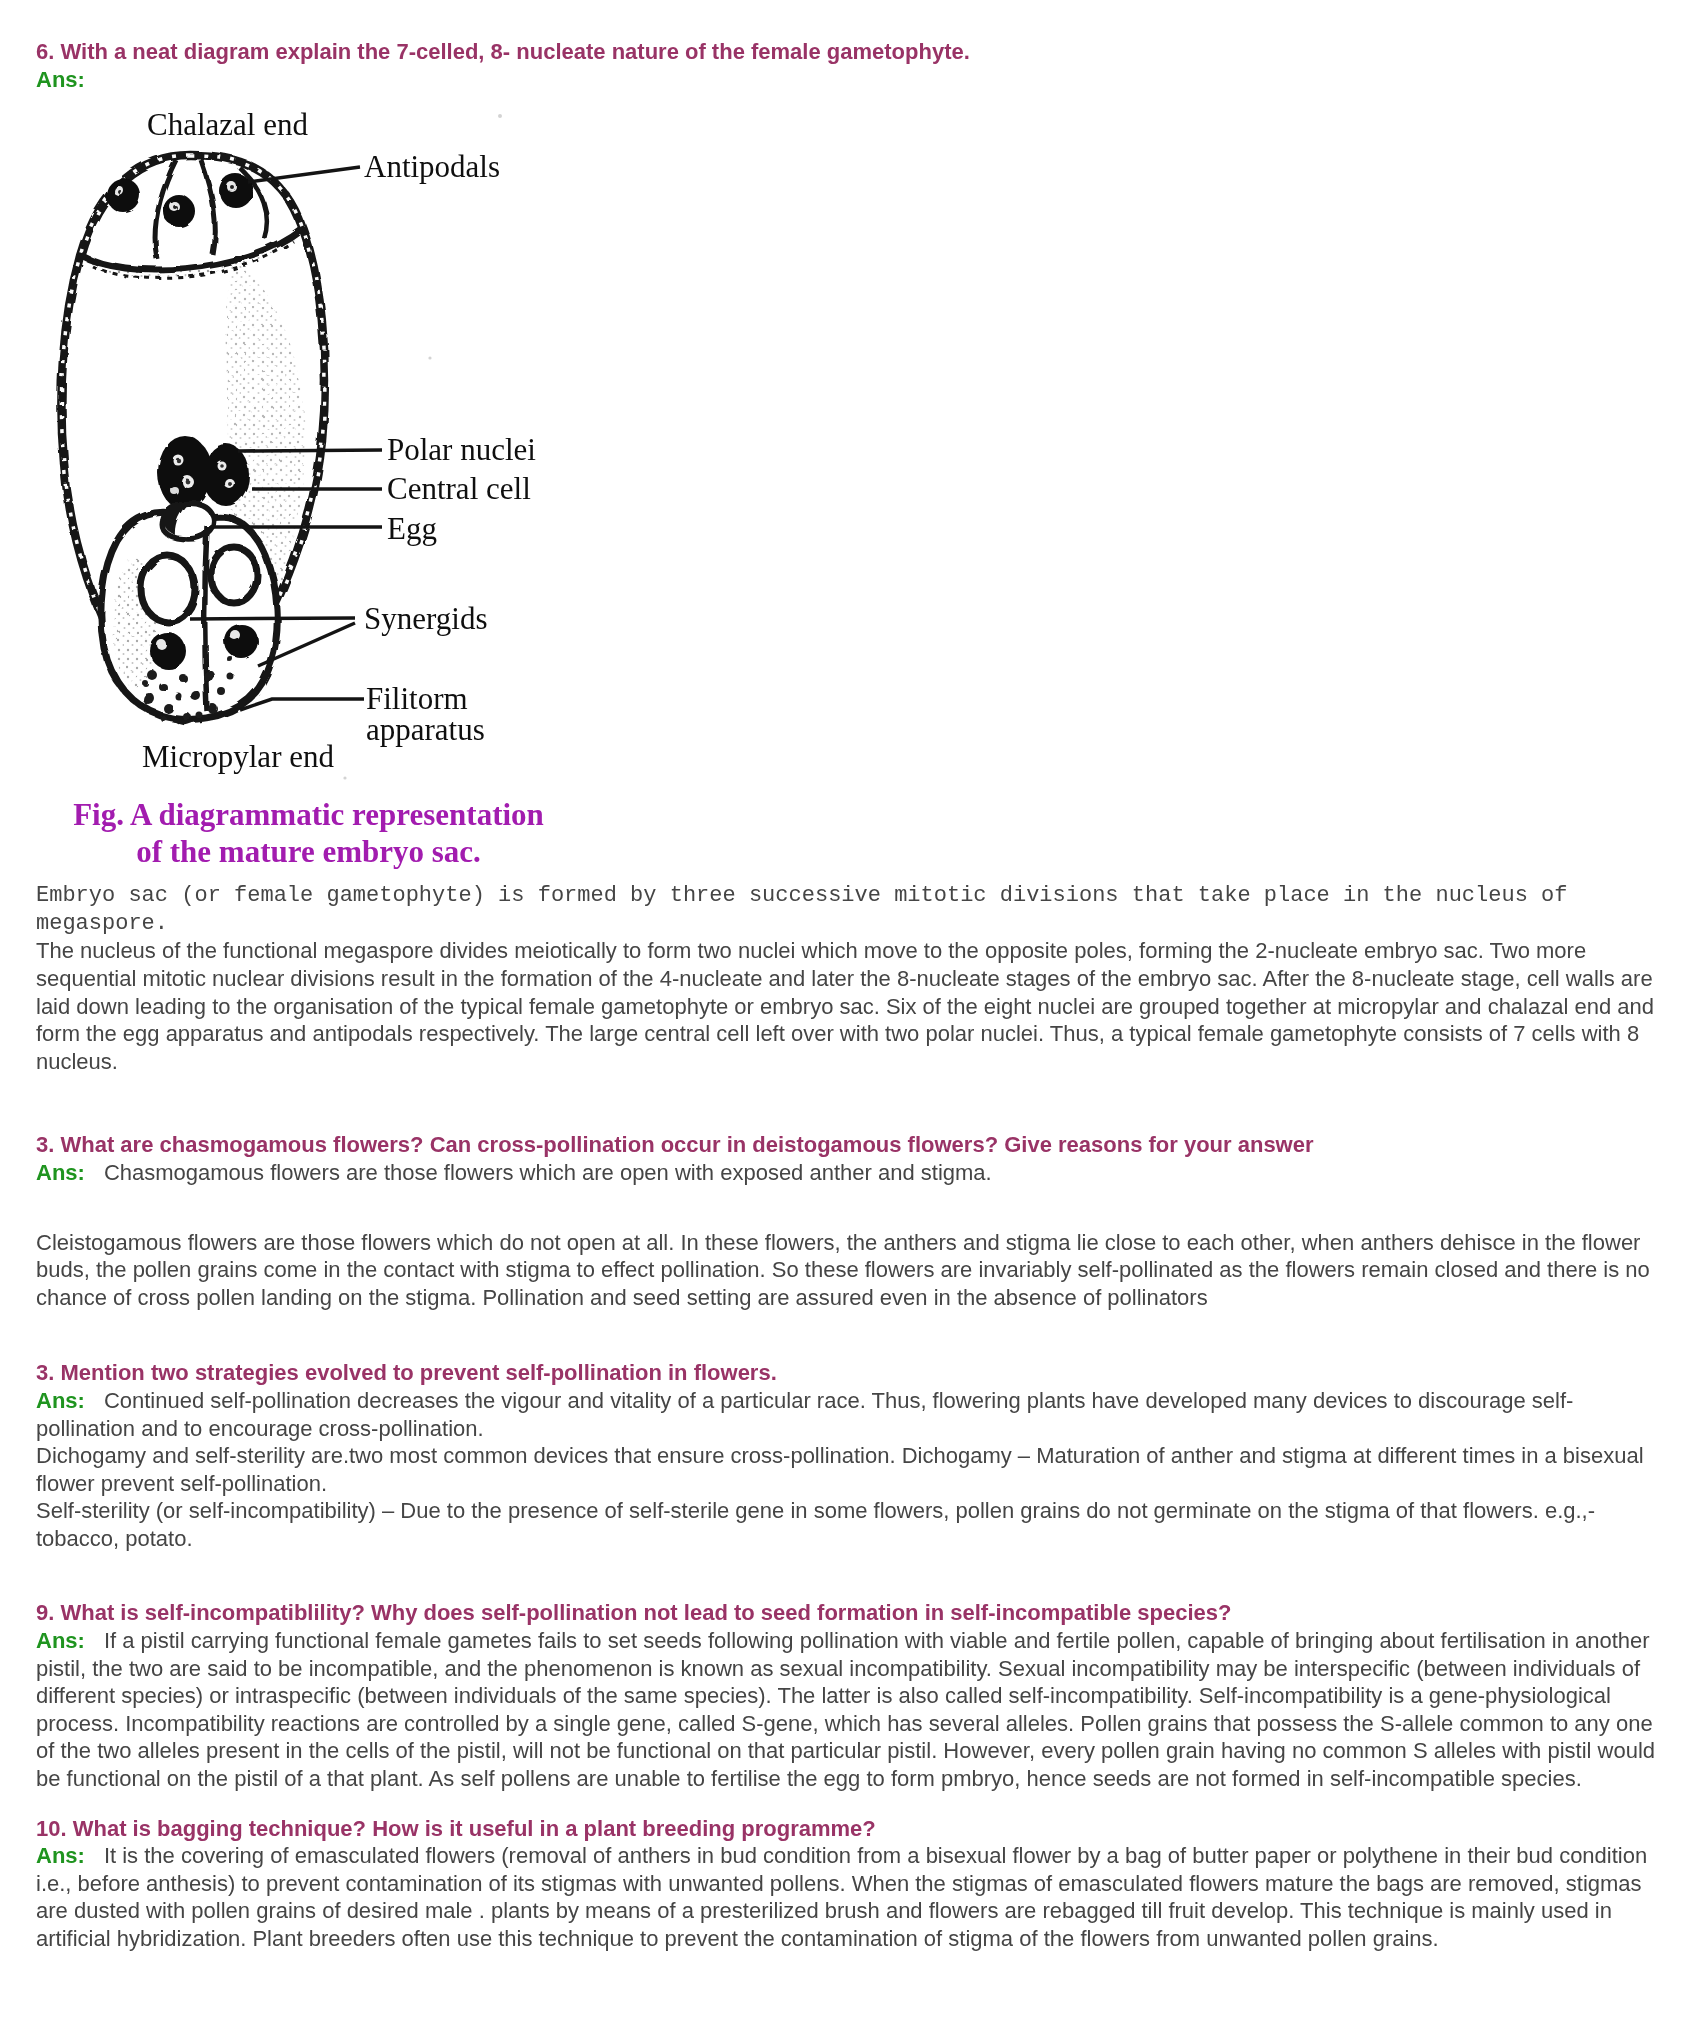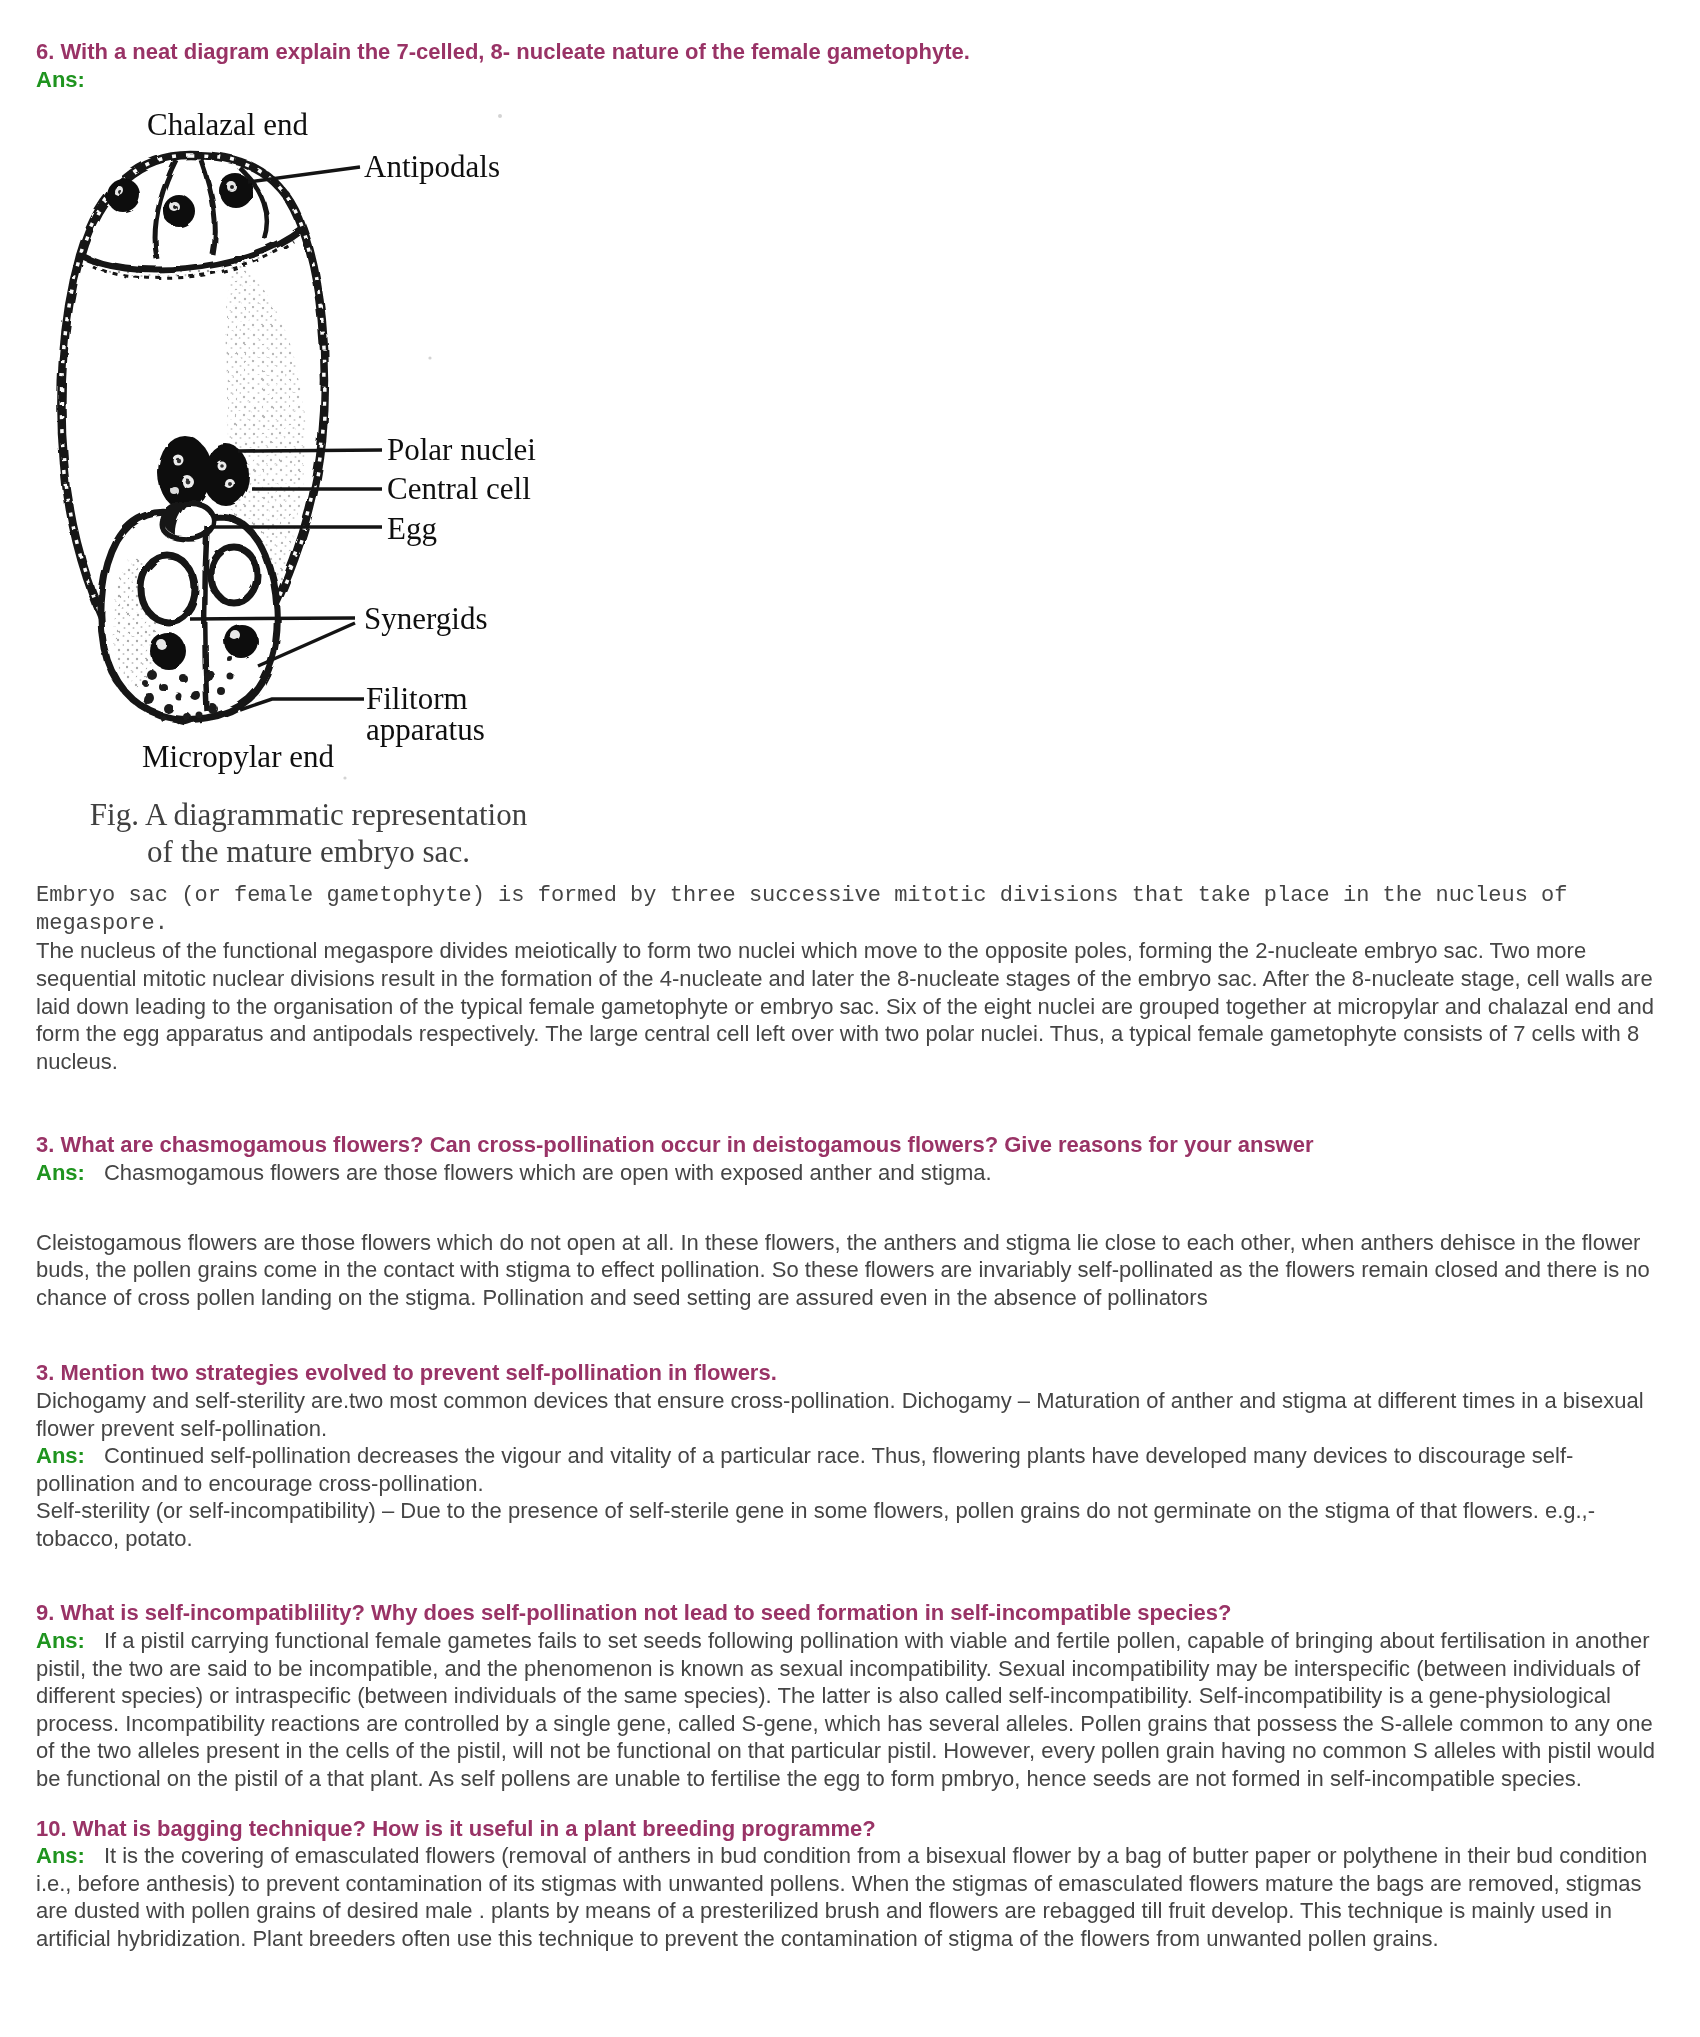--- a/index.html
+++ b/index.html
@@ -45,24 +45,24 @@
   }
   .fig-label {
     font-family: "Liberation Serif", serif;
     font-size: 31px;
     fill: #0f0f0f;
   }
   .caption {
     width: 545px;
     text-align: center;
     font-family: "Liberation Serif", serif;
-    font-weight: normal;
+    font-weight: bold;
     font-size: 31px;
     line-height: 37px;
-    color: #404040;
+    color: #a21caf;
   }
 </style>
 </head>
 <body>
 
 <div class="content">
 
   <p class="question">6. With a neat diagram explain the 7-celled, 8- nucleate nature of the female gametophyte.</p>
   <p><span class="answord">Ans:</span></p>
 
@@ -192,22 +192,22 @@
   </div>
 
   <p class="mt12">Embryo sac (or female gametophyte) is formed by three successive mitotic divisions that take place in the nucleus of megaspore.</p>
   <p>The nucleus of the functional megaspore divides meiotically to form two nuclei which move to the opposite poles, forming the 2-nucleate embryo sac. Two more sequential mitotic nuclear divisions result in the formation of the 4-nucleate and later the 8-nucleate stages of the embryo sac. After the 8-nucleate stage, cell walls are laid down leading to the organisation of the typical female gametophyte or embryo sac. Six of the eight nuclei are grouped together at micropylar and chalazal end and form the egg apparatus and antipodals respectively. The large central cell left over with two polar nuclei. Thus, a typical female gametophyte consists of 7 cells with 8 nucleus.</p>
 
   <p class="question mt56">3. What are chasmogamous flowers? Can cross-pollination occur in deistogamous flowers? Give reasons for your answer</p>
   <p><span class="answord">Ans:</span><span class="ansline">Chasmogamous flowers are those flowers which are open with exposed anther and stigma.</span></p>
   <p class="mt42">Cleistogamous flowers are those flowers which do not open at all. In these flowers, the anthers and stigma lie close to each other, when anthers dehisce in the flower buds, the pollen grains come in the contact with stigma to effect pollination. So these flowers are invariably self-pollinated as the flowers remain closed and there is no chance of cross pollen landing on the stigma. Pollination and seed setting are assured even in the absence of pollinators</p>
 
   <p class="question mt48">3. Mention two strategies evolved to prevent self-pollination in flowers.</p>
+  <p><span class="answord">Ans:</span><span class="ansline">Continued self-pollination decreases the vigour and vitality of a particular race. Thus, flowering plants have developed many devices to discourage self-pollination and to encourage cross-pollination.</span></p>
   <p>Dichogamy and self-sterility are.two most common devices that ensure cross-pollination. Dichogamy – Maturation of anther and stigma at different times in a bisexual flower prevent self-pollination.</p>
-  <p><span class="answord">Ans:</span><span class="ansline">Continued self-pollination decreases the vigour and vitality of a particular race. Thus, flowering plants have developed many devices to discourage self-pollination and to encourage cross-pollination.</span></p>
   <p>Self-sterility (or self-incompatibility) – Due to the presence of self-sterile gene in some flowers, pollen grains do not germinate on the stigma of that flowers. e.g.,- tobacco, potato.</p>
 
   <p class="question mt47">9. What is self-incompatiblility? Why does self-pollination not lead to seed formation in self-incompatible species?</p>
   <p><span class="answord">Ans:</span><span class="ansline">If a pistil carrying functional female gametes fails to set seeds following pollination with viable and fertile pollen, capable of bringing about fertilisation in another pistil, the two are said to be incompatible, and the phenomenon is known as sexual incompatibility. Sexual incompatibility may be interspecific (between individuals of different species) or intraspecific (between individuals of the same species). The latter is also called self-incompatibility. Self-incompatibility is a gene-physiological process. Incompatibility reactions are controlled by a single gene, called S-gene, which has several alleles. Pollen grains that possess the S-allele common to any one of the two alleles present in the cells of the pistil, will not be functional on that particular pistil. However, every pollen grain having no common S alleles with pistil would be functional on the pistil of a that plant. As self pollens are unable to fertilise the egg to form pmbryo, hence seeds are not formed in self-incompatible species.</span></p>
 
   <p class="question mt22">10. What is bagging technique? How is it useful in a plant breeding programme?</p>
   <p><span class="answord">Ans:</span><span class="ansline">It is the covering of emasculated flowers (removal of anthers in bud condition from a bisexual flower by a bag of butter paper or polythene in their bud condition i.e., before anthesis) to prevent contamination of its stigmas with unwanted pollens. When the stigmas of emasculated flowers mature the bags are removed, stigmas are dusted with pollen grains of desired male . plants by means of a presterilized brush and flowers are rebagged till fruit develop. This technique is mainly used in artificial hybridization. Plant breeders often use this technique to prevent the contamination of stigma of the flowers from unwanted pollen grains.</span></p>
 
 </div>
 

